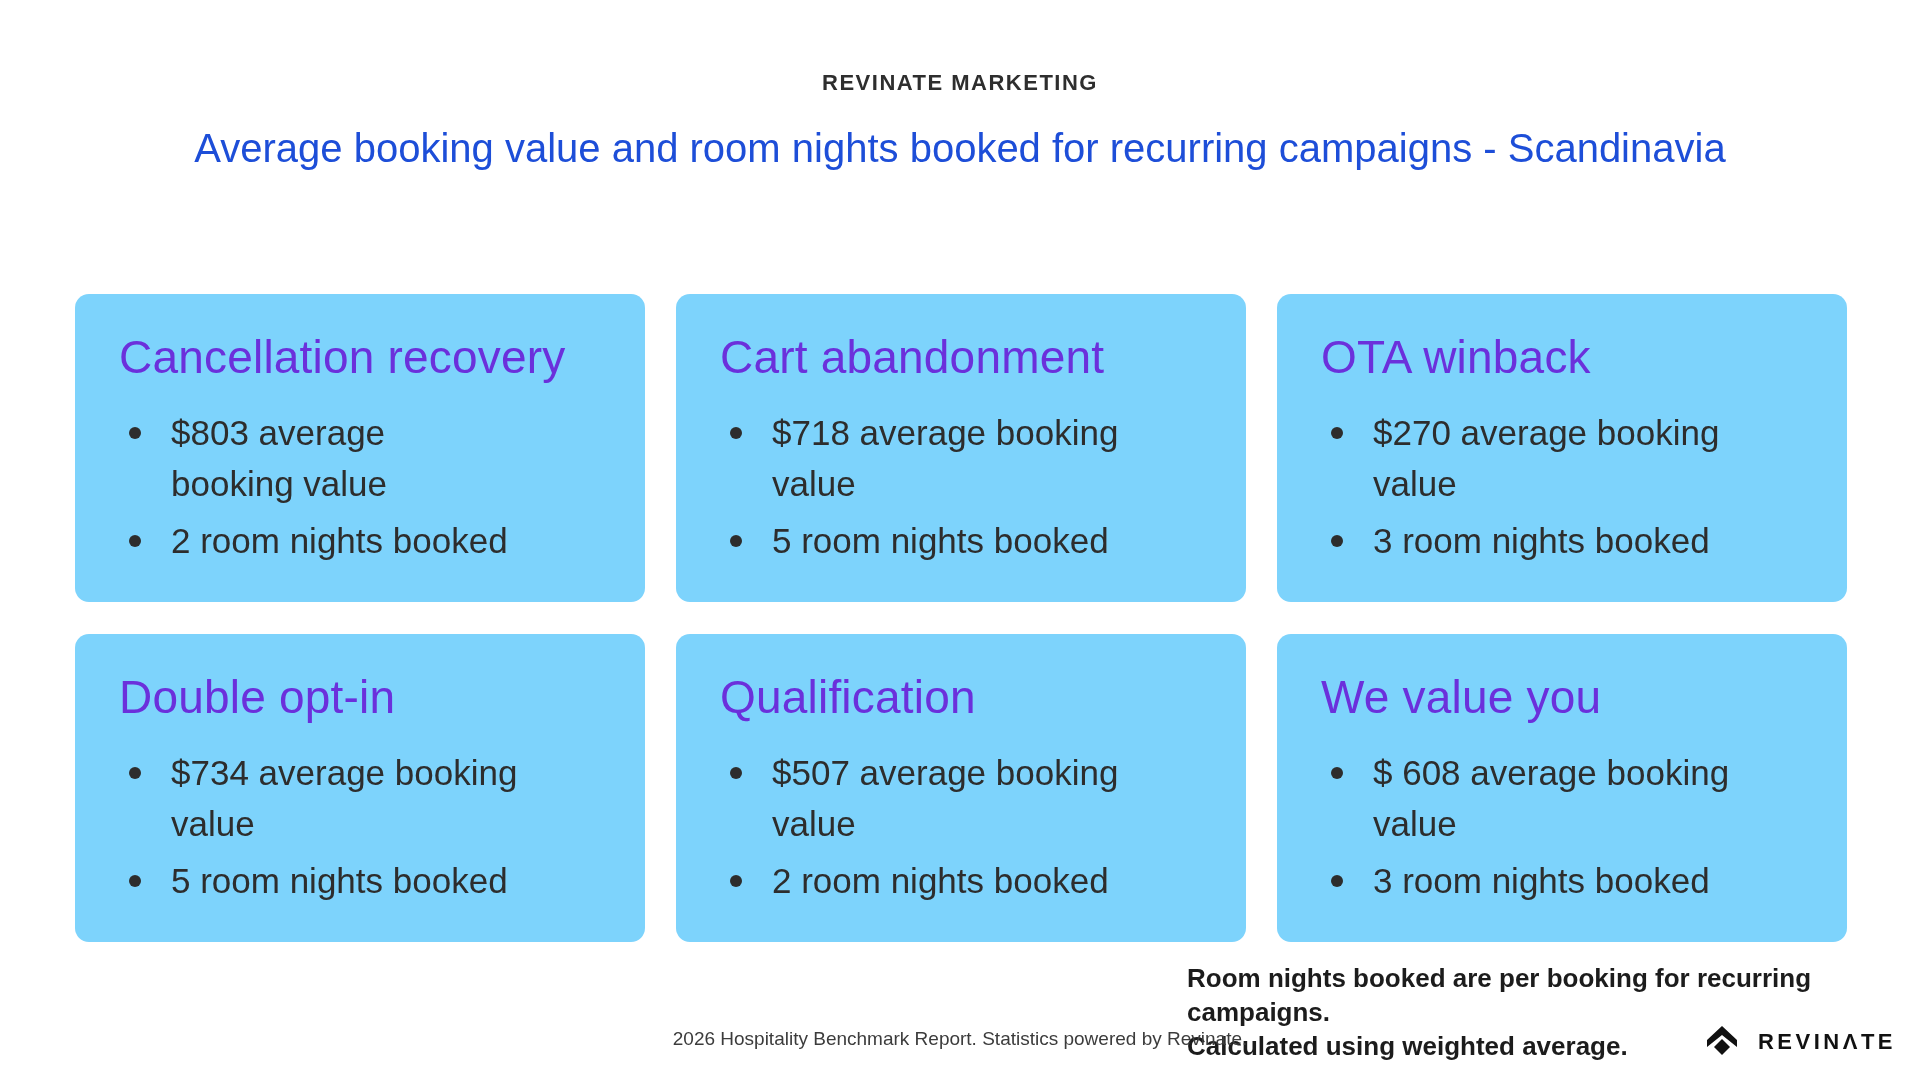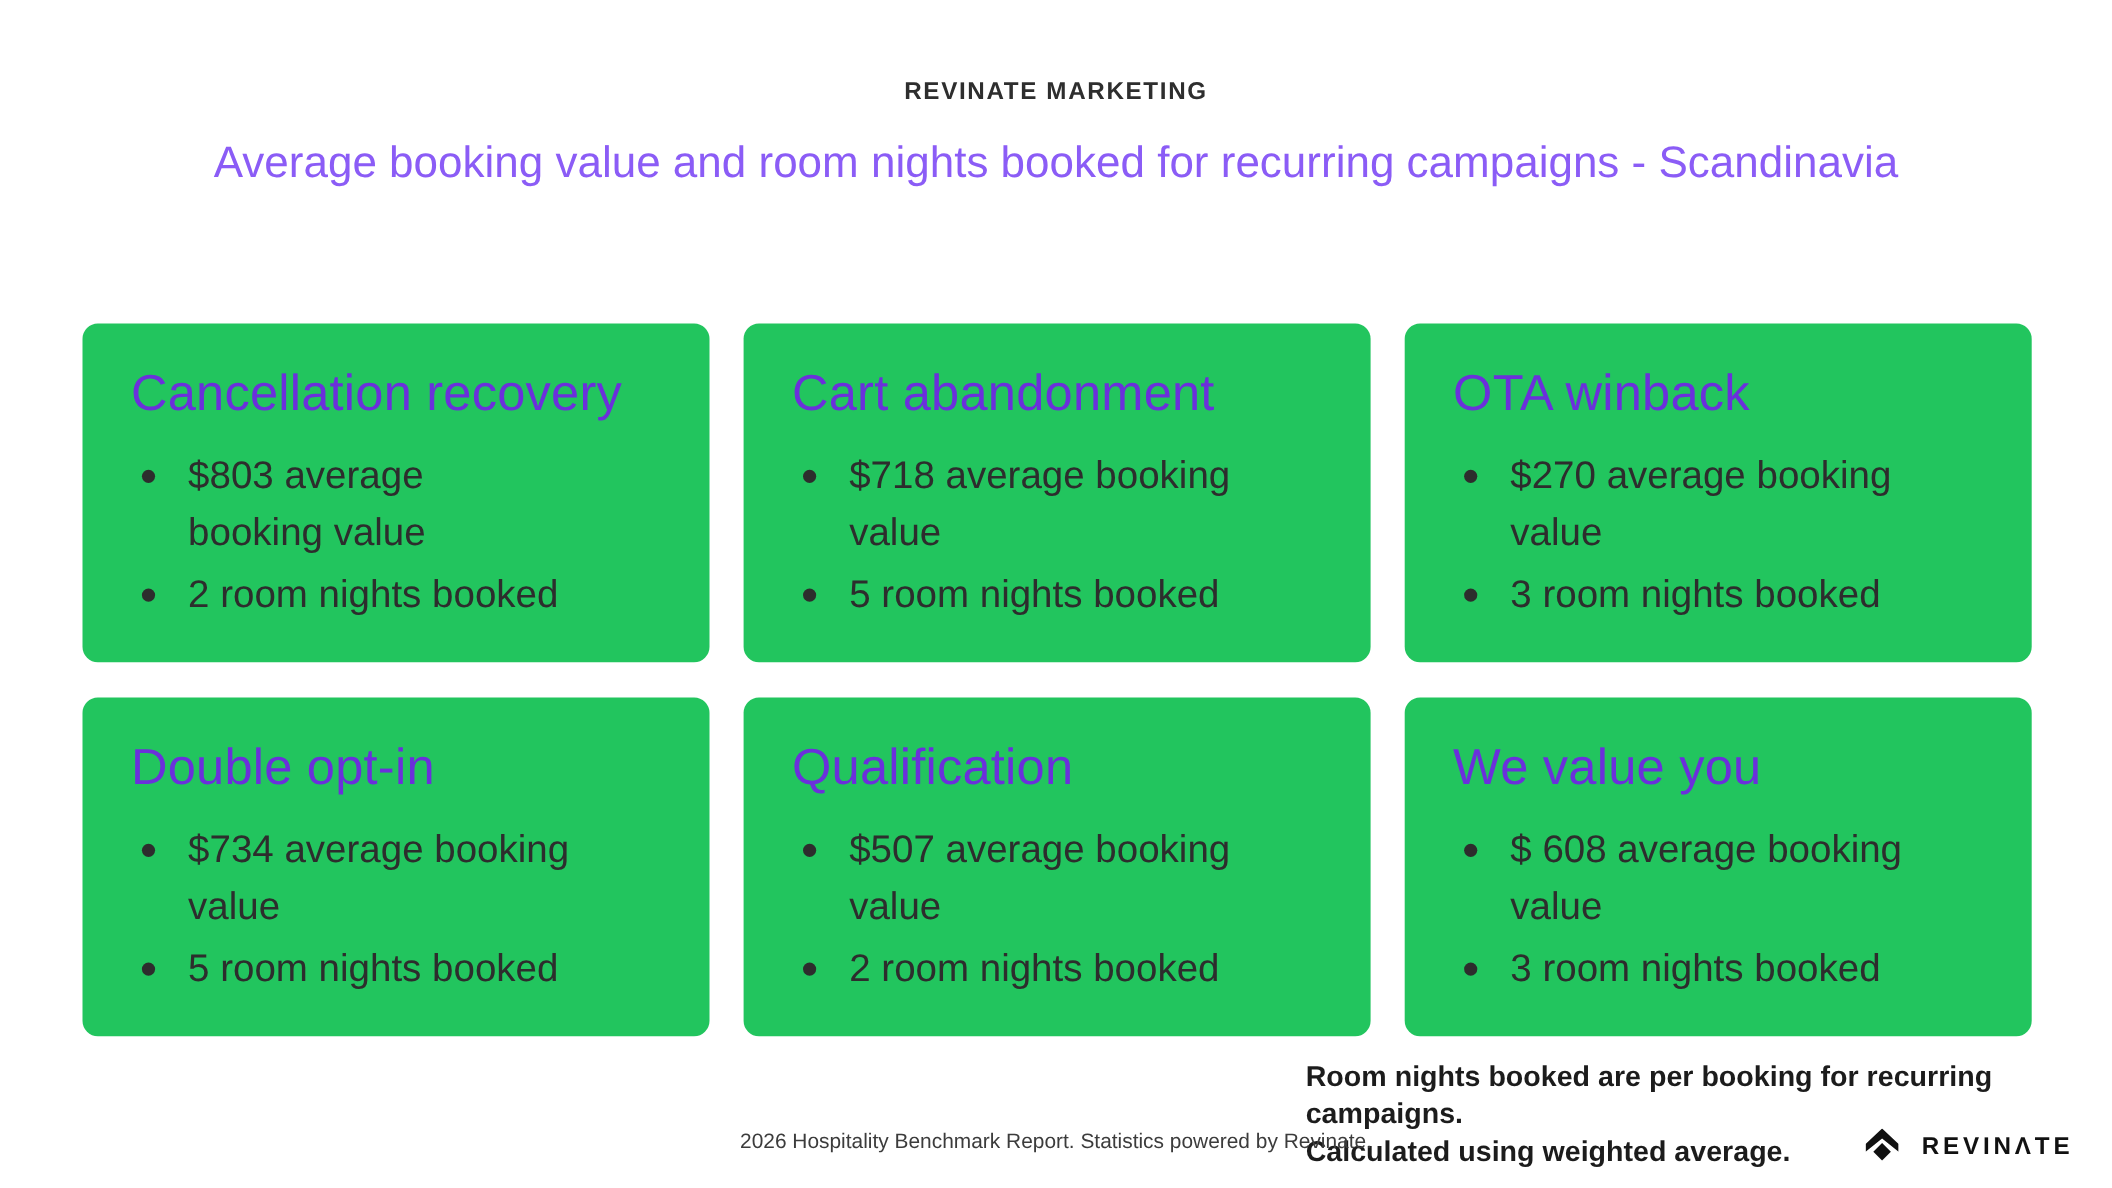--- a/index.html
+++ b/index.html
@@ -24,36 +24,36 @@
   }
 
   .page-title {
     position: absolute;
     top: 126px;
     left: 0;
     width: 100%;
     text-align: center;
     font-size: 40px;
     font-weight: 400;
-    color: #8b5cf6;
+    color: #1d4ed8;
   }
 
   .cards-grid {
     position: absolute;
     left: 75px;
     top: 294px;
     width: 1772px;
     display: grid;
     grid-template-columns: repeat(3, 1fr);
     column-gap: 31px;
     row-gap: 32px;
   }
 
   .card {
-    background: #22c55e;
+    background: #7dd3fc;
     border-radius: 14px;
     height: 308px;
     padding: 36px 34px 0 44px;
   }
 
   .card-title {
     font-size: 46px;
     font-weight: 400;
     color: #6b30db;
     margin-bottom: 24px;
@@ -100,21 +100,21 @@
     left: 0;
     width: 100%;
     text-align: center;
     font-size: 19px;
     color: #3c3c3c;
   }
 
   .brand-logo {
     position: absolute;
     top: 1026px;
-    right: 35px;
+    right: 24px;
     display: flex;
     align-items: center;
     gap: 21px;
   }
 
   .brand-logo svg { display: block; fill: #111111; }
 
   .brand-logo .wordmark {
     font-size: 22px;
     font-weight: 700;

